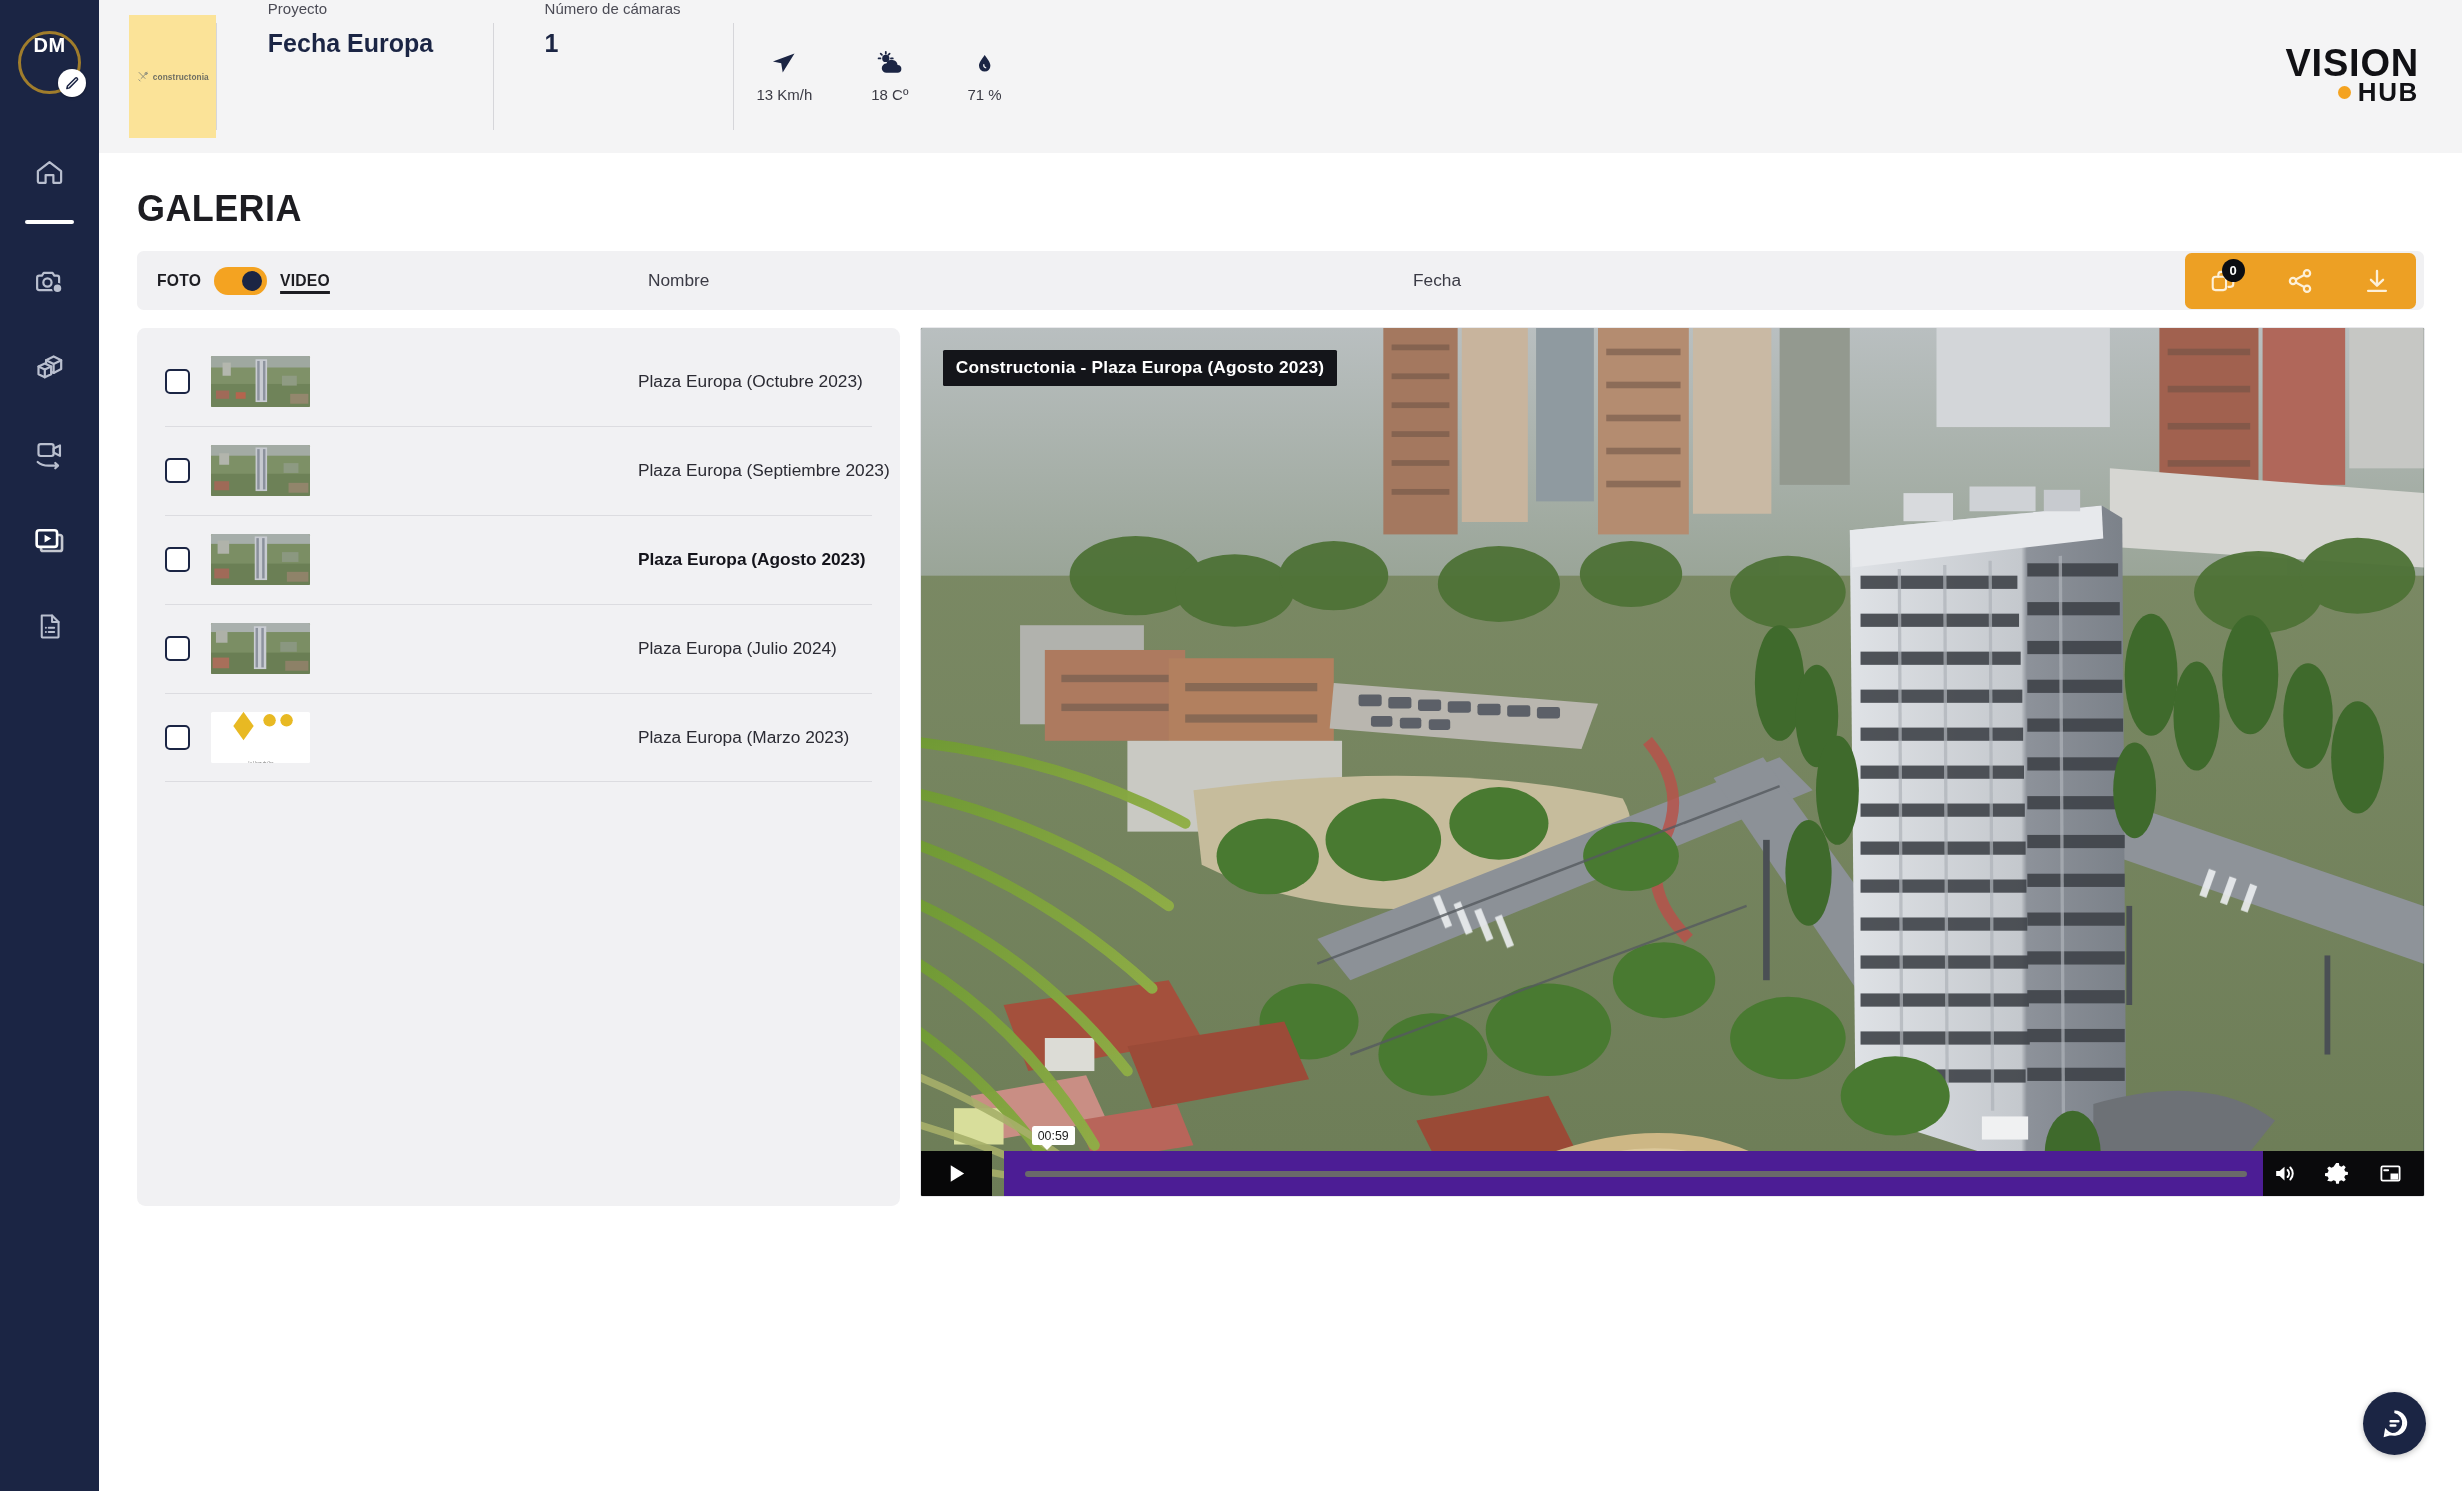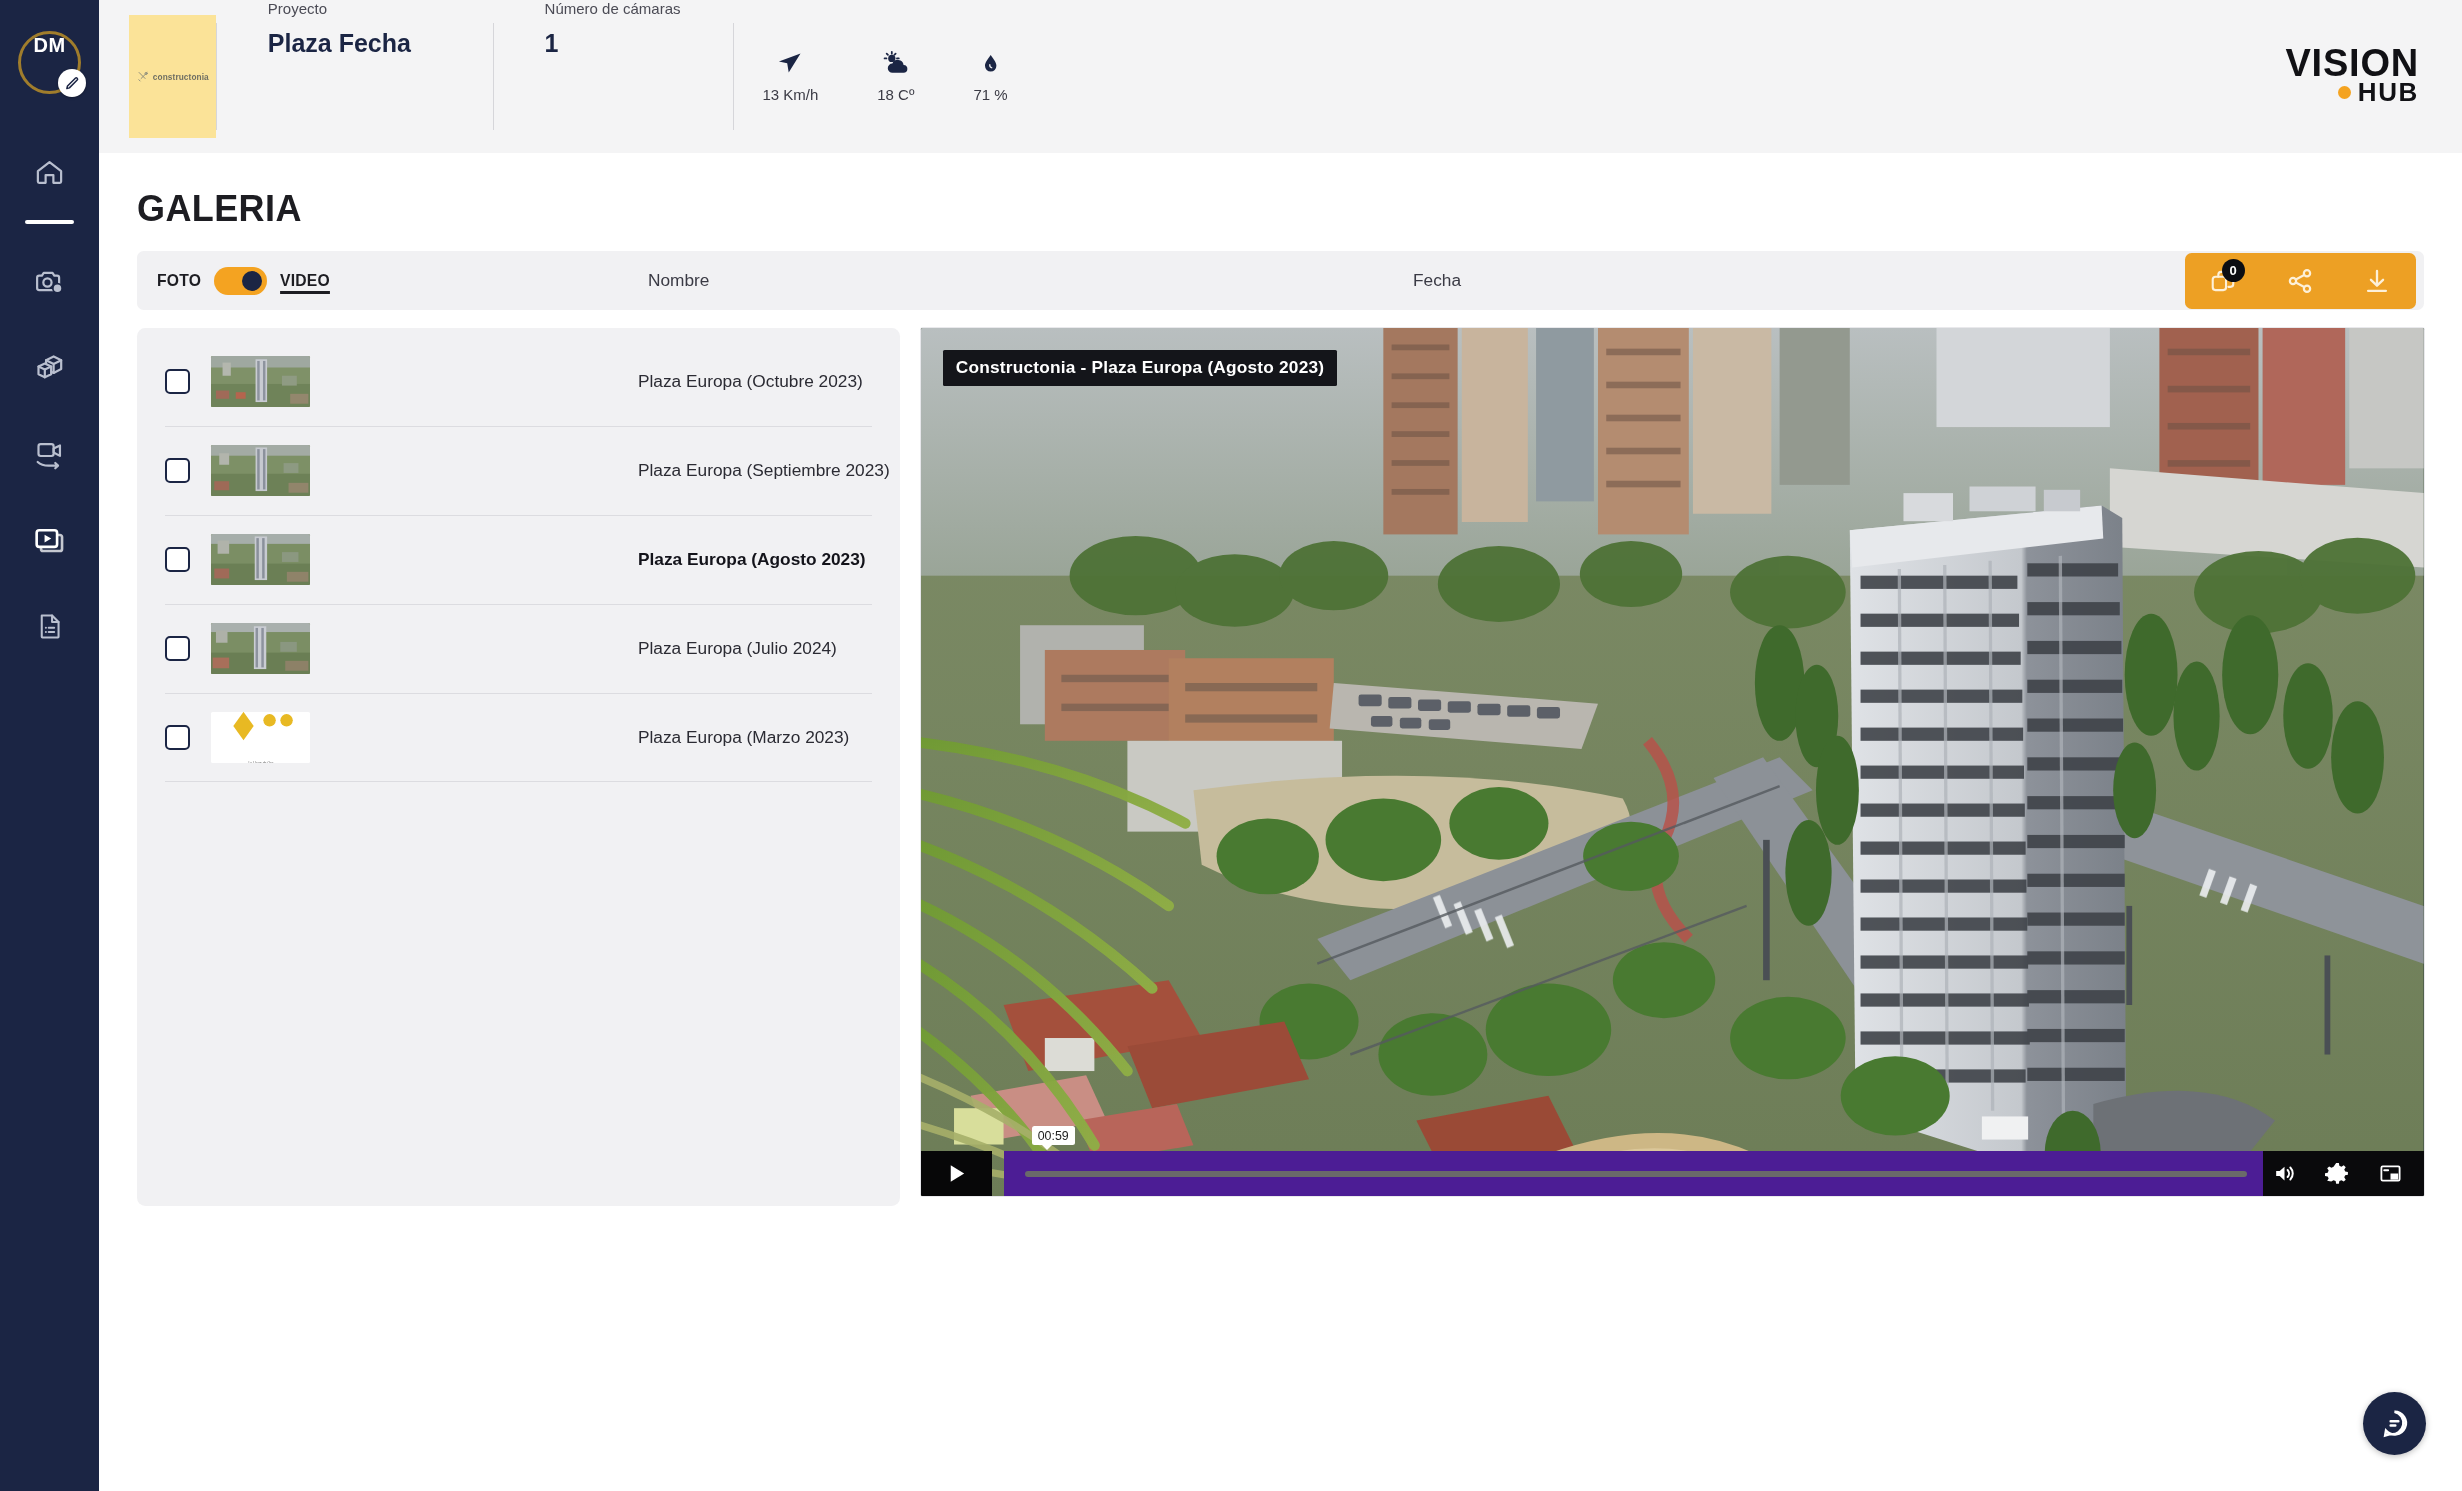--- a/index.html
+++ b/index.html
@@ -59,21 +59,21 @@
     flex: 0 0 87px;
   }
   .brand-inner { display: flex; align-items: center; gap: 4.1px; transform: scale(.92); }
   .brand-text { font-size: 9px; color: #6f6f63; font-weight: 600; letter-spacing: 0.1px; white-space: nowrap; }
   .sep { width: 0.8px; background: #d6d6da; margin: 23px 0; flex: 0 0 0.8px; }
   .info-cell { display: flex; flex-direction: column; justify-content: flex-start; padding: 0 0 0 51px; min-width: 0; }
   .info-label { font-size: 15px; color: #4b4b55; font-weight: 400; margin-bottom: 11.5px; white-space: nowrap; }
   .info-value { font-size: 25px; color: #1b2544; font-weight: 700; white-space: nowrap; }
   .cell-proyecto { flex: 0 0 276px; }
   .cell-camaras { flex: 0 0 239px; }
-  .weather-zone { display: flex; align-items: center; gap: 59px; padding-left: 29px; }
+  .weather-zone { display: flex; align-items: center; gap: 59px; padding-left: 23px; }
   .weather-item { display: flex; flex-direction: column; align-items: center; gap: 8.2px; }
   .weather-val { font-size: 15px; color: #3b3b45; white-space: nowrap; }
   .logo-zone { margin-left: auto; display: flex; align-items: center; padding-right: 43px; }
   .logo { position: relative; }
   .logo-vision {
     font-size: 38px; font-weight: 700; letter-spacing: 0.8px;
     color: #111115; line-height: .95; font-family: "Liberation Sans", sans-serif;
   }
   .logo-row2 { display: flex; align-items: center; justify-content: flex-end; gap: 6.6px; margin-top: -3.3px; }
   .logo-dot { width: 13px; height: 13px; border-radius: 50%; background: #f4a321; }
@@ -272,21 +272,21 @@
             <path d="M3.5 18.5l2.5 2.5"></path>
           </svg>
           <span class="brand-text">constructonia</span>
         </div>
       </div>
 
       <div class="sep"></div>
 
       <div class="info-cell cell-proyecto">
         <span class="info-label">Proyecto</span>
-        <span class="info-value">Plaza Fecha</span>
+        <span class="info-value">Fecha Europa</span>
       </div>
 
       <div class="sep"></div>
 
       <div class="info-cell cell-camaras">
         <span class="info-label">Número de cámaras</span>
         <span class="info-value">1</span>
       </div>
 
       <div class="sep"></div>

